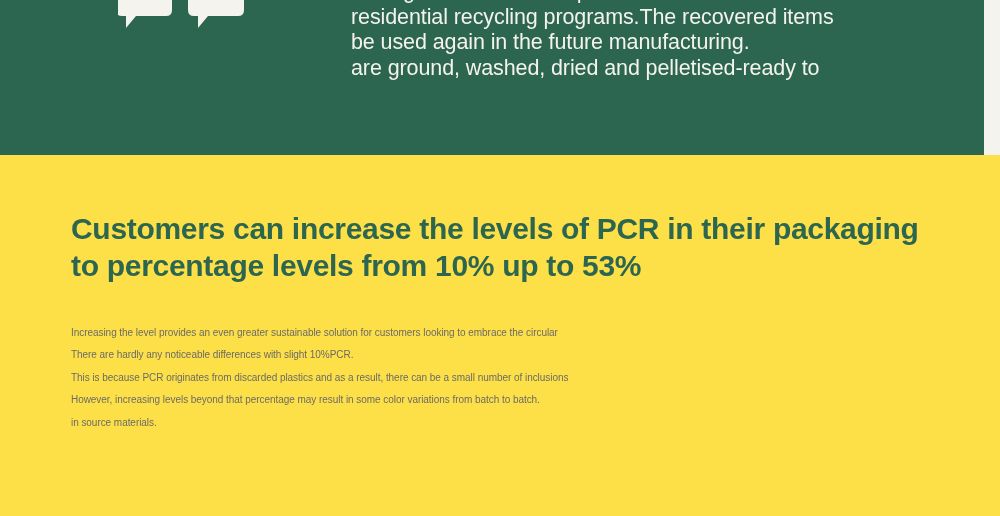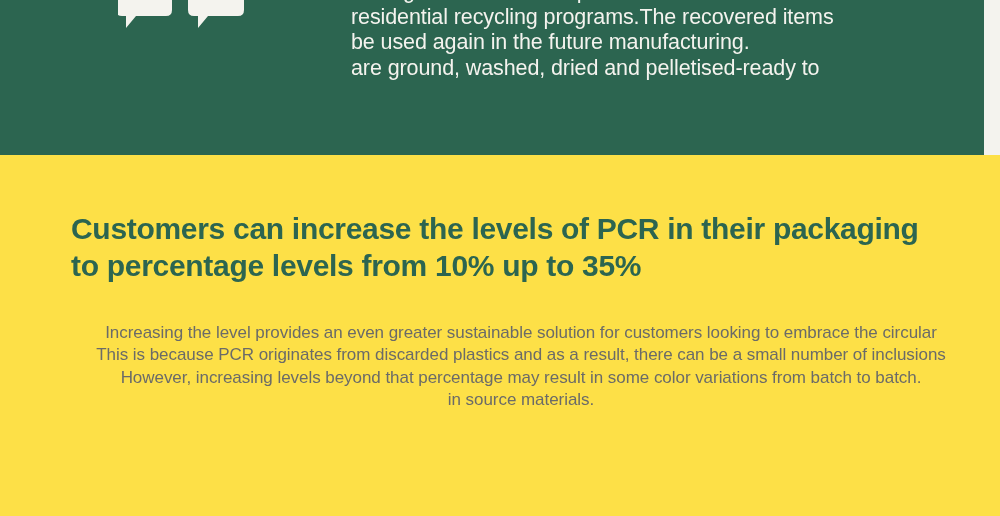--- a/index.html
+++ b/index.html
@@ -75,24 +75,23 @@
     letter-spacing: -0.3px;
   }
   .headline .line { white-space: nowrap; }
 
   .body-copy {
     position: absolute;
     left: 71px;
     top: 167px;
     width: 900px;
     color: #6B6B68;
-    font-size: 17px;
+    font-size: 10px;
     line-height: 22.4px;
     letter-spacing: -0.05px;
-    text-align: center;
   }
   .body-copy .line { white-space: nowrap; }
 </style>
 </head>
 <body>
 
 <div id="page">
 
   <div class="green-band">
 
@@ -109,25 +108,26 @@
       <div class="line">be used again in the future manufacturing.</div>
       <div class="line">are ground, washed, dried and pelletised-ready to</div>
     </div>
 
   </div>
 
   <div class="cream-section">
 
     <div class="headline">
       <div class="line">Customers can increase the levels of PCR in their packaging</div>
-      <div class="line">to percentage levels from 10% up to 35%</div>
+      <div class="line">to percentage levels from 10% up to 53%</div>
     </div>
 
     <div class="body-copy">
       <div class="line">Increasing the level provides an even greater sustainable solution for customers looking to embrace the circular</div>
+      <div class="line">There are hardly any noticeable differences with slight 10%PCR.</div>
       <div class="line">This is because PCR originates from discarded plastics and as a result, there can be a small number of inclusions</div>
       <div class="line">However, increasing levels beyond that percentage may result in some color variations from batch to batch.</div>
       <div class="line">in source materials.</div>
     </div>
 
   </div>
 
 </div>
 
 </body></html>

